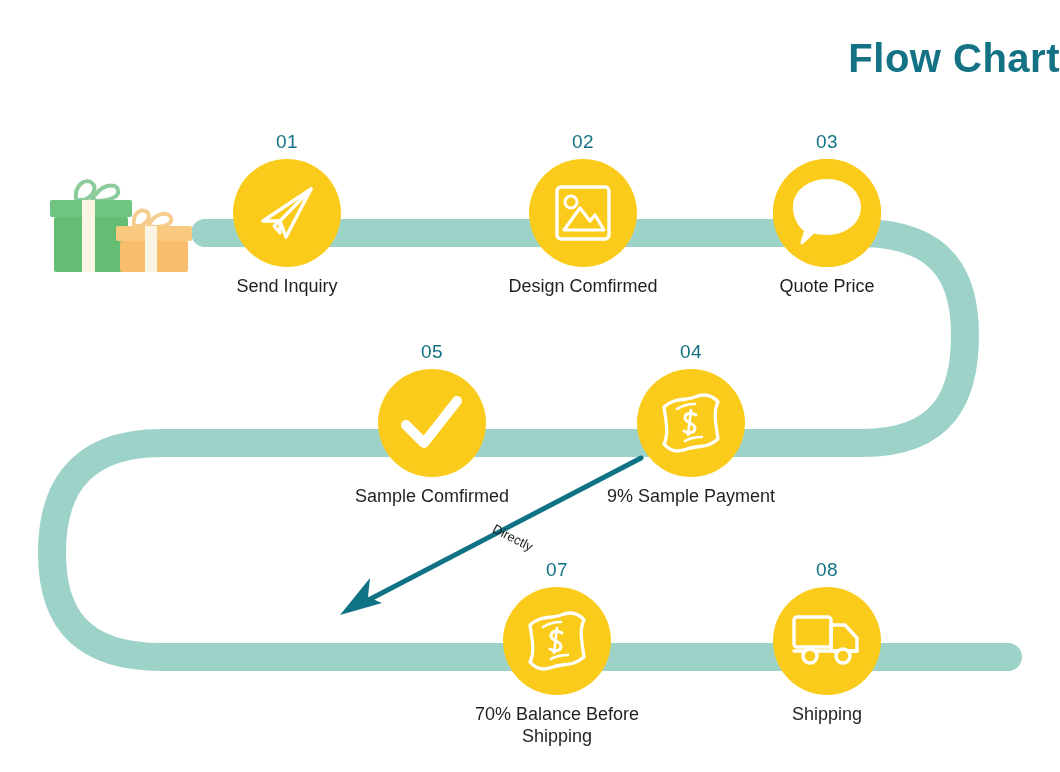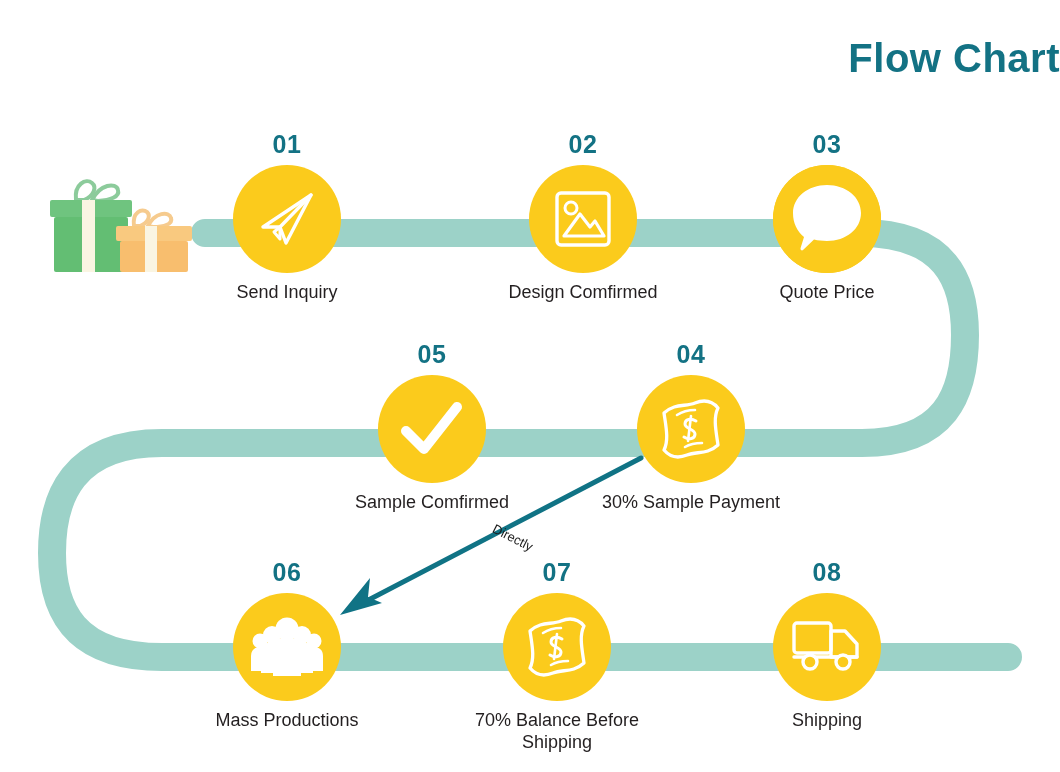--- a/index.html
+++ b/index.html
@@ -54,22 +54,22 @@
     height: 115px;
   }
 
   
   .step {
     position: absolute;
     width: 220px;
     text-align: center;
   }
   .step-num {
-    font-size: 25px;
-    font-weight: bold;
+    font-size: 19px;
+    font-weight: normal;
     color: #137284;
     line-height: 1;
     margin-bottom: 8px;
     letter-spacing: 0.5px;
   }
   .circle {
     width: 108px;
     height: 108px;
     border-radius: 50%;
     background: #FBCB1C;
@@ -189,51 +189,33 @@
         <path d="M9 20 C20 10 30 14 40 10 C50 6 58 9 63 15
                  C58 25 61 38 63 52
                  C52 62 42 58 32 62 C22 66 14 63 9 57
                  C14 47 11 34 9 20 Z" fill="none" stroke="#ffffff" stroke-width="3.3" stroke-linejoin="round"></path>
         <path d="M22 22 C28 18 34 17 40 17" fill="none" stroke="#ffffff" stroke-width="2.6" stroke-linecap="round"></path>
         <path d="M30 54 C35 51 41 50 47 50" fill="none" stroke="#ffffff" stroke-width="2.6" stroke-linecap="round"></path>
         <path d="M41 28 C36 25 30 26 30 31 C30 36 40 36 40 41 C40 46 34 47 29 44" fill="none" stroke="#ffffff" stroke-width="3" stroke-linecap="round"></path>
         <path d="M36 23 L33 48" fill="none" stroke="#ffffff" stroke-width="2.6" stroke-linecap="round"></path>
       </svg>
     </div>
-    <div class="step-label">30% Sample Payment</div>
+    <div class="step-label">9% Sample Payment</div>
   </div>
 
   <div class="step" style="left:322px; top:342px;">
     <div class="step-num">05</div>
     <div class="circle">
       <svg width="70" height="70" viewBox="0 0 70 70">
         <path d="M9 37 L27 55 L60 13" fill="none" stroke="#ffffff" stroke-width="10" stroke-linecap="round" stroke-linejoin="round"></path>
       </svg>
     </div>
     <div class="step-label">Sample Comfirmed</div>
   </div>
 
-  <div class="step" style="left:177px; top:560px;">
-    <div class="step-num">06</div>
-    <div class="circle">
-      <svg width="76" height="62" viewBox="0 0 76 62">
-        <circle cx="11" cy="25" r="7.5" fill="#ffffff"></circle>
-        <path d="M2 55 L2 40 C2 34 6 31 11 31 C16 31 20 34 20 40 L20 55 Z" fill="#ffffff"></path>
-        <circle cx="65" cy="25" r="7.5" fill="#ffffff"></circle>
-        <path d="M56 55 L56 40 C56 34 60 31 65 31 C70 31 74 34 74 40 L74 55 Z" fill="#ffffff"></path>
-        <circle cx="23" cy="19" r="9" fill="#ffffff"></circle>
-        <path d="M12 57 L12 37 C12 30 17 26 23 26 C29 26 34 30 34 37 L34 57 Z" fill="#ffffff"></path>
-        <circle cx="53" cy="19" r="9" fill="#ffffff"></circle>
-        <path d="M42 57 L42 37 C42 30 47 26 53 26 C59 26 64 30 64 37 L64 57 Z" fill="#ffffff"></path>
-        <circle cx="38" cy="13" r="11.5" fill="#ffffff"></circle>
-        <path d="M24 60 L24 34 C24 26 30 21 38 21 C46 21 52 26 52 34 L52 60 Z" fill="#ffffff"></path>
-      </svg>
-    </div>
-    <div class="step-label">Mass Productions</div>
-  </div>
 
   <div class="step" style="left:447px; top:560px;">
     <div class="step-num">07</div>
     <div class="circle">
       <svg width="72" height="72" viewBox="0 0 72 72">
         <path d="M9 20 C20 10 30 14 40 10 C50 6 58 9 63 15
                  C58 25 61 38 63 52
                  C52 62 42 58 32 62 C22 66 14 63 9 57
                  C14 47 11 34 9 20 Z" fill="none" stroke="#ffffff" stroke-width="3.3" stroke-linejoin="round"></path>
         <path d="M22 22 C28 18 34 17 40 17" fill="none" stroke="#ffffff" stroke-width="2.6" stroke-linecap="round"></path>

